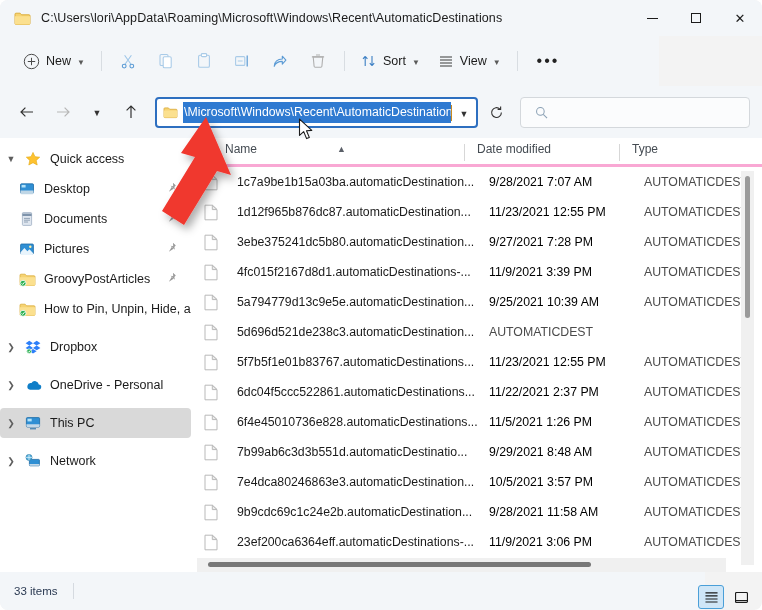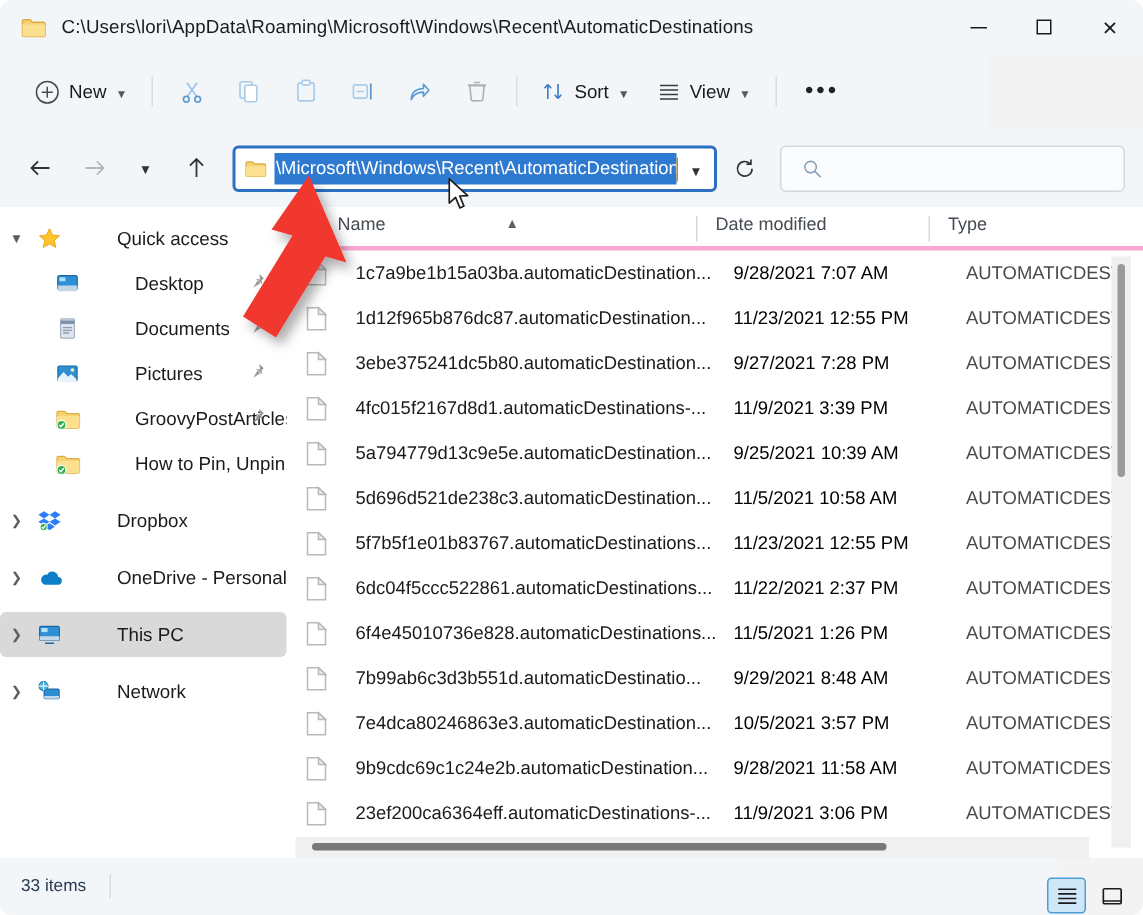--- a/index.html
+++ b/index.html
@@ -98,22 +98,22 @@
   }
   .nav-row {
     height: 30px; display:flex; align-items:center; position:relative;
     font-size: 12.5px; color:#1b1b1b; white-space:nowrap;
     margin: 0 6px 0 0; border-radius: 4px;
   }
   .nav-row.selected { background:#d9d9d9; }
   .nav-exp { width: 22px; display:flex; align-items:center; justify-content:center;
              font-size: 9px; color:#5e5e5e; flex:0 0 22px; }
   .nav-ico { width: 22px; display:flex; align-items:center; justify-content:center; flex:0 0 22px; margin-right:6px;}
-  .nav-lbl { overflow:hidden; text-overflow: clip; white-space:nowrap;margin-left:28px; }
-  .nav-row.child { padding-left: 34px; }
+  .nav-lbl { overflow:hidden; text-overflow: clip; white-space:nowrap; }
+  .nav-row.child { padding-left: 16px; }
   .pin { position:absolute; right: 14px; top:50%; transform:translateY(-50%); }
   .spacer8 { height: 8px; }
 
   
   #listpane { flex:1; position:relative; background:#ffffff; }
   #colhead {
     height: 29px; display:flex; align-items:center; position:relative;
     border-bottom: 3px solid #f9a8d4;
   }
   .colh {
@@ -567,21 +567,20 @@
             <span class="f-type">AUTOMATICDEST</span>
           </div>
           <div class="frow">
             <span class="f-ico">
               <svg width="14" height="17" viewBox="0 0 14 17">
                 <path d="M1 1.2h7.3L13 5.6v10.2H1z" fill="#ffffff" stroke="#b9b9b9" stroke-width="1"></path>
                 <path d="M8.3 1.2 13 5.6H8.3z" fill="#ebebeb" stroke="#b9b9b9" stroke-width="1"></path>
               </svg>
             </span>
             <span class="f-name">5d696d521de238c3.automaticDestination...</span>
-            <span class="f-date">11/5/2021 10:58 AM</span>
             <span class="f-type">AUTOMATICDEST</span>
           </div>
           <div class="frow">
             <span class="f-ico">
               <svg width="14" height="17" viewBox="0 0 14 17">
                 <path d="M1 1.2h7.3L13 5.6v10.2H1z" fill="#ffffff" stroke="#b9b9b9" stroke-width="1"></path>
                 <path d="M8.3 1.2 13 5.6H8.3z" fill="#ebebeb" stroke="#b9b9b9" stroke-width="1"></path>
               </svg>
             </span>
             <span class="f-name">5f7b5f1e01b83767.automaticDestinations...</span>

